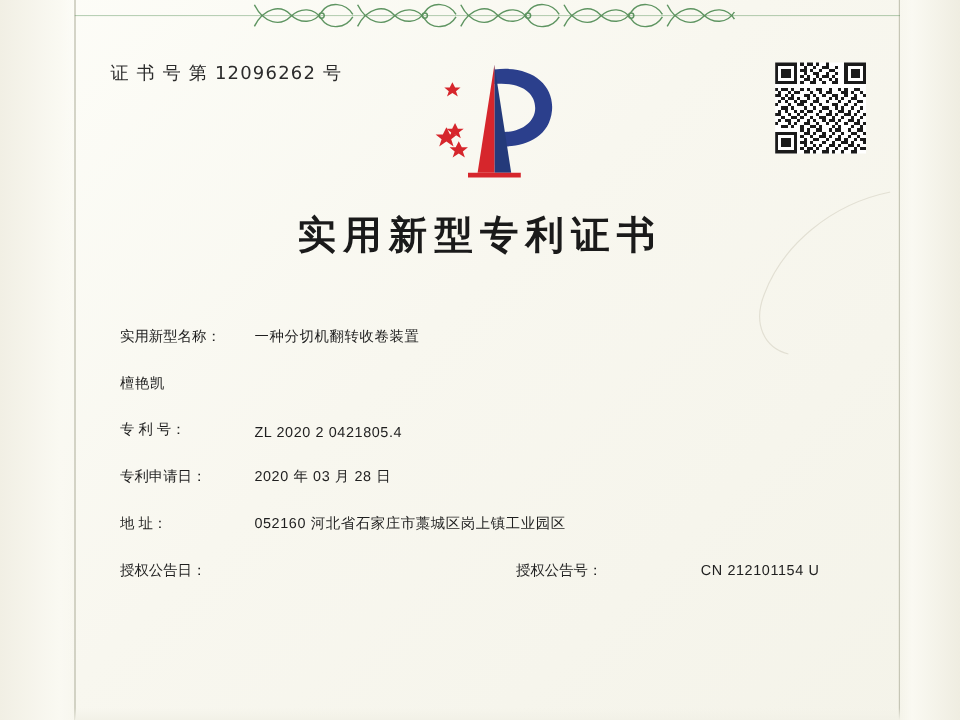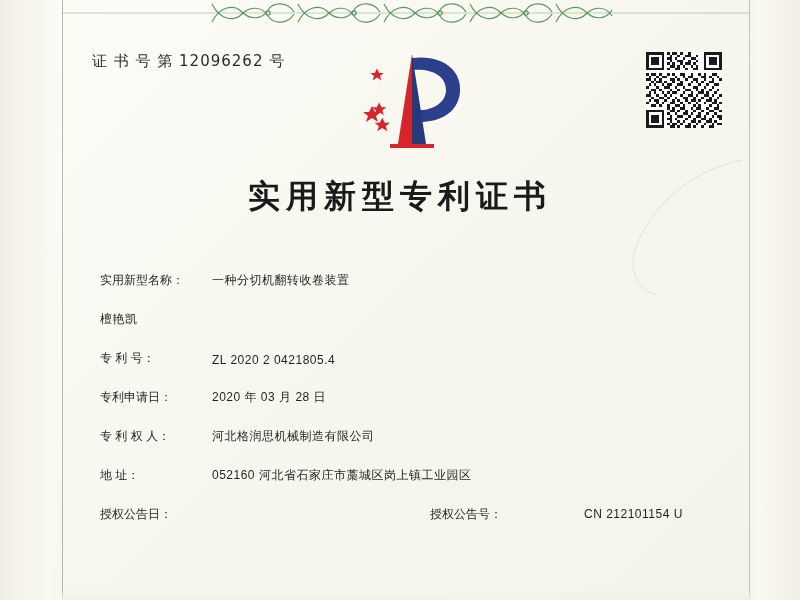--- a/index.html
+++ b/index.html
@@ -454,24 +454,20 @@
     <div class="field-row">
       <div class="field-label">专 利 号：</div>
       <div class="field-value">ZL 2020 2 0421805.4</div>
     </div>
 
     <div class="field-row">
       <div class="field-label">专利申请日：</div>
       <div class="field-value">2020 年 03 月 28 日</div>
     </div>
 
-    <div class="field-row">
-      <div class="field-label">专 利 权 人：</div>
-      <div class="field-value">河北格润思机械制造有限公司</div>
-    </div>
 
     <div class="field-row">
       <div class="field-label">地 址：</div>
       <div class="field-value">052160 河北省石家庄市藁城区岗上镇工业园区</div>
     </div>
 
     <div class="field-row">
       <div class="row-split">
         <div class="split-left">
           <div class="field-label">授权公告日：</div>

